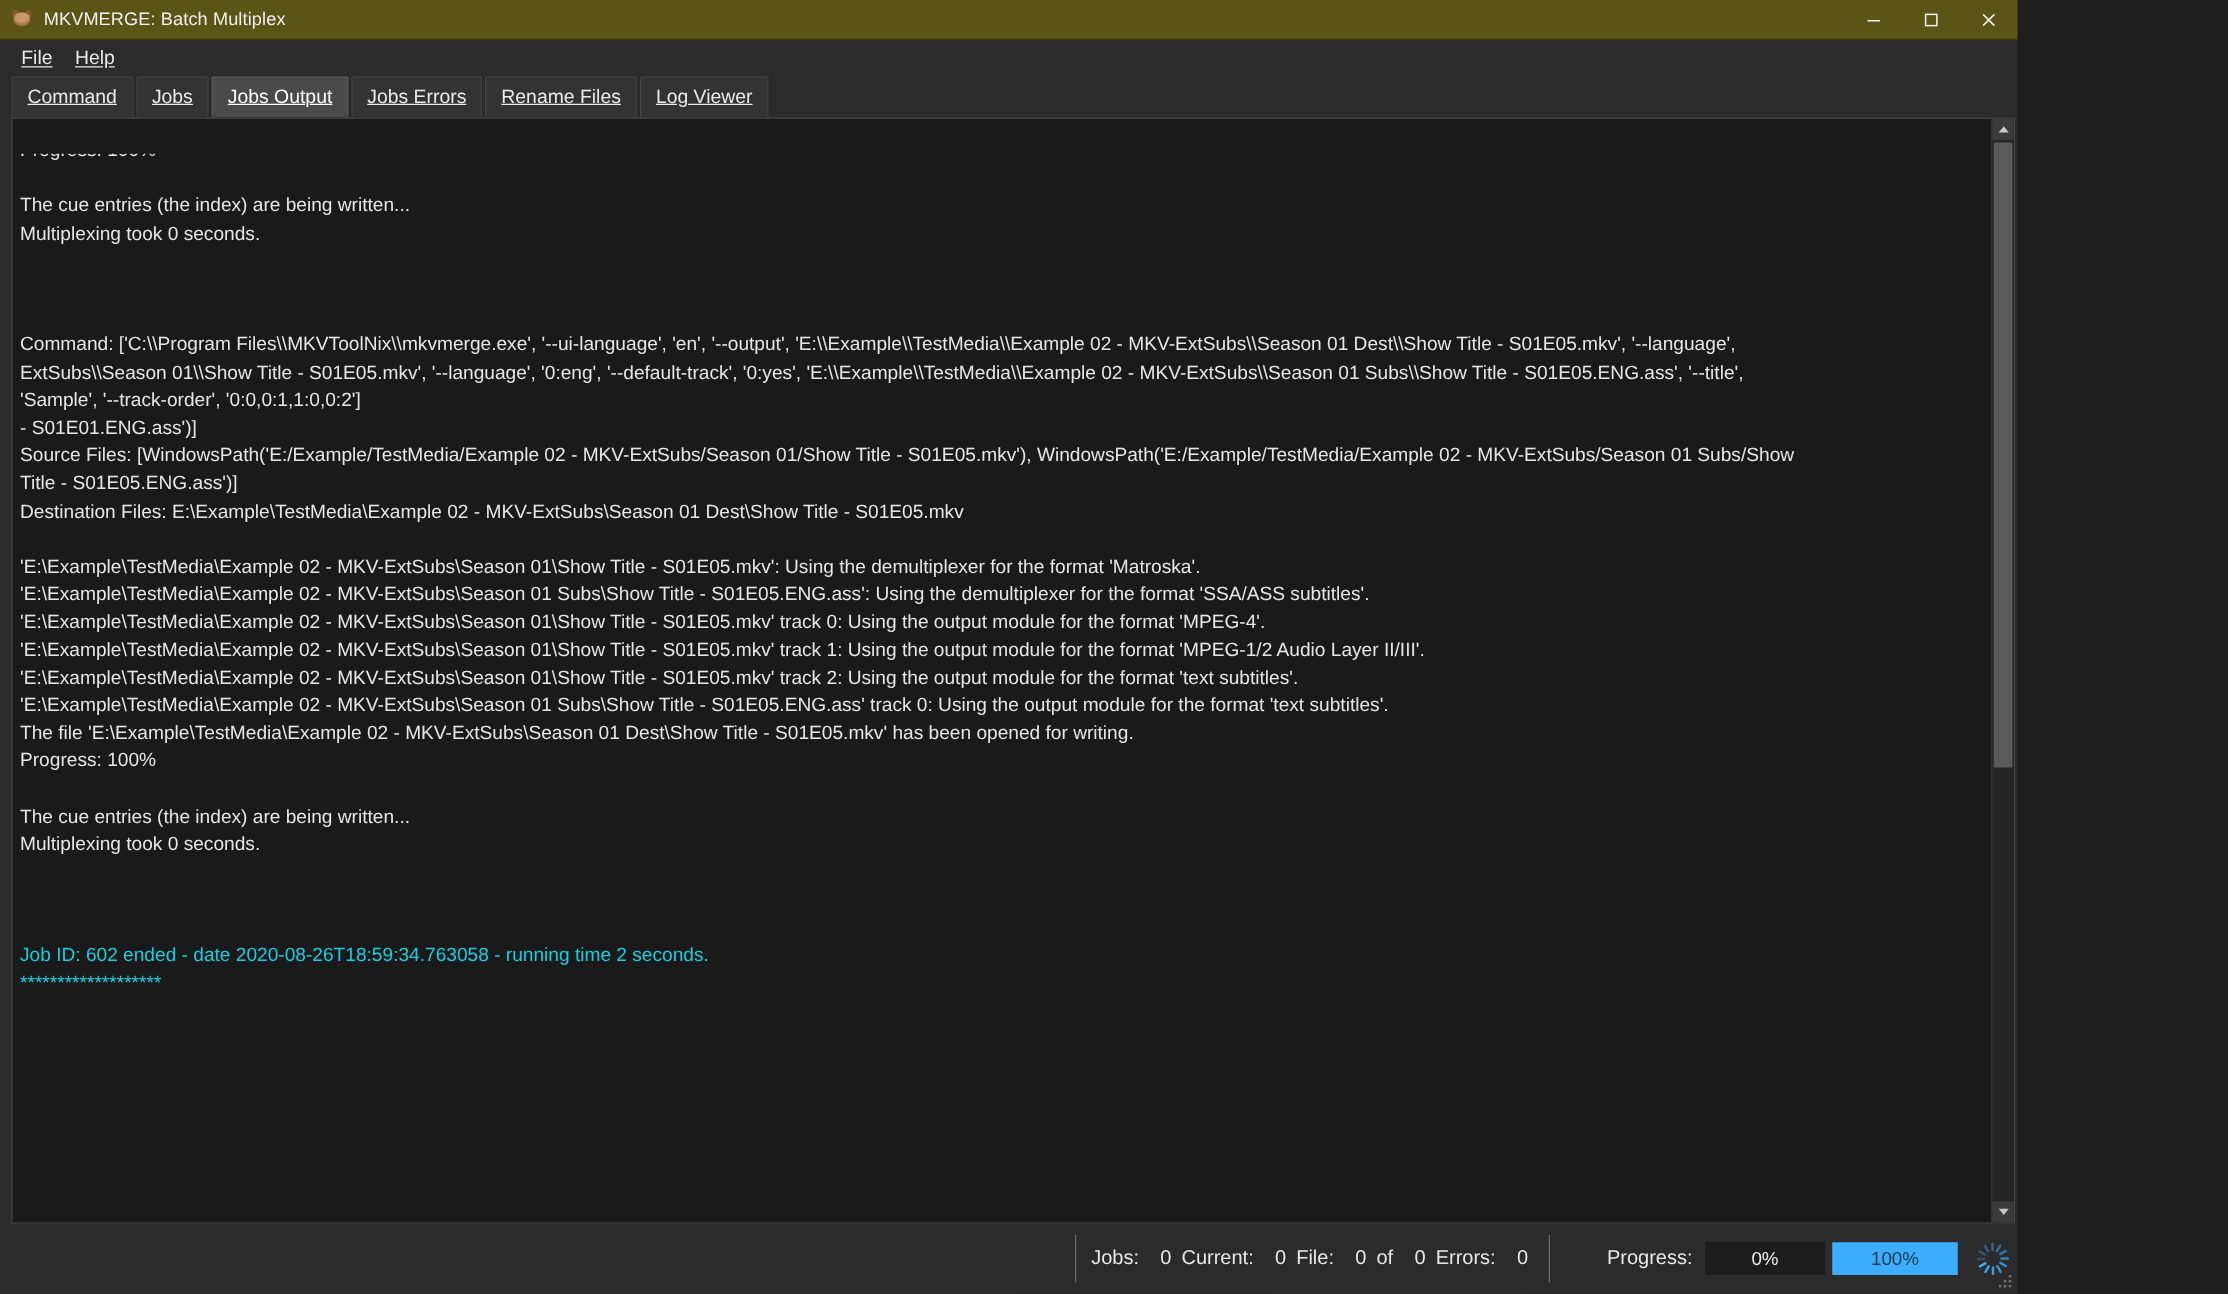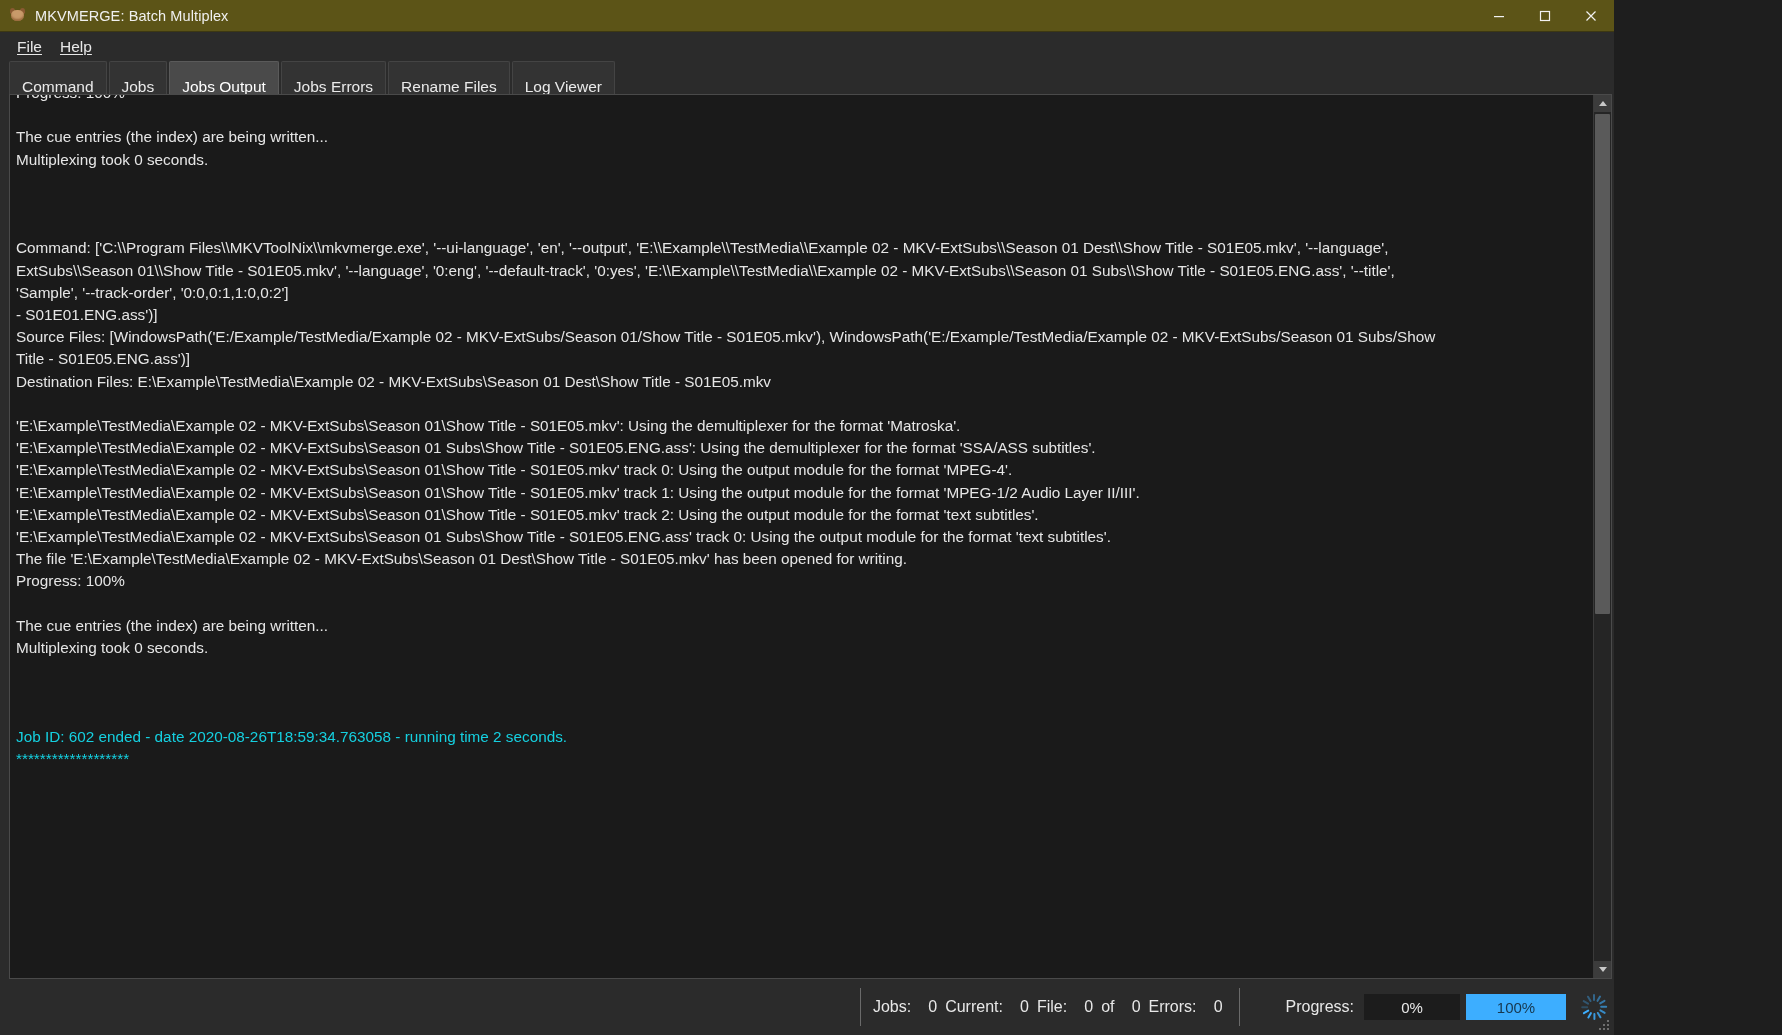--- a/index.html
+++ b/index.html
@@ -99,31 +99,33 @@
     background: #2b2b2b;
     display: flex;
     align-items: flex-end;
     flex: 0 0 auto;
     padding-left: 9px;
     box-sizing: border-box;
   }
   .tab {
     height: 28px;
     display: flex;
+    align-items: center;
     padding: 16px 12px;
     color: #eaeaea;
     font-size: 15.5px;
     background: #333333;
     border: 1px solid #444;
     border-bottom: none;
     margin-right: 2px;
     white-space: nowrap;
     box-sizing: border-box;
     border-top-left-radius: 2px;
     border-top-right-radius: 2px;
+    text-decoration: underline;
   }
   .tab.selected {
     background: #4a4a4a;
     color: #ffffff;
     height: 30px;
     border-color: #5a5a5a;
   }
 
   
   .output-wrap {
@@ -138,20 +140,21 @@
   }
   .output {
     flex: 1 1 auto;
     overflow: hidden;
     padding: 0 4px 0 6px;
     color: #e6e6e6;
     font-size: 15.3px;
     line-height: 22.2px;
     white-space: nowrap;
     position: relative;
+    margin-top: 28px;
   }
   .out-line {
     white-space: nowrap;
     min-height: 22.2px;
   }
   .out-line.blank { height: 22.2px; }
   .out-line.cyan { color: #15d0e0; }
   .out-line.first { margin-top: -13px; }
 
   

